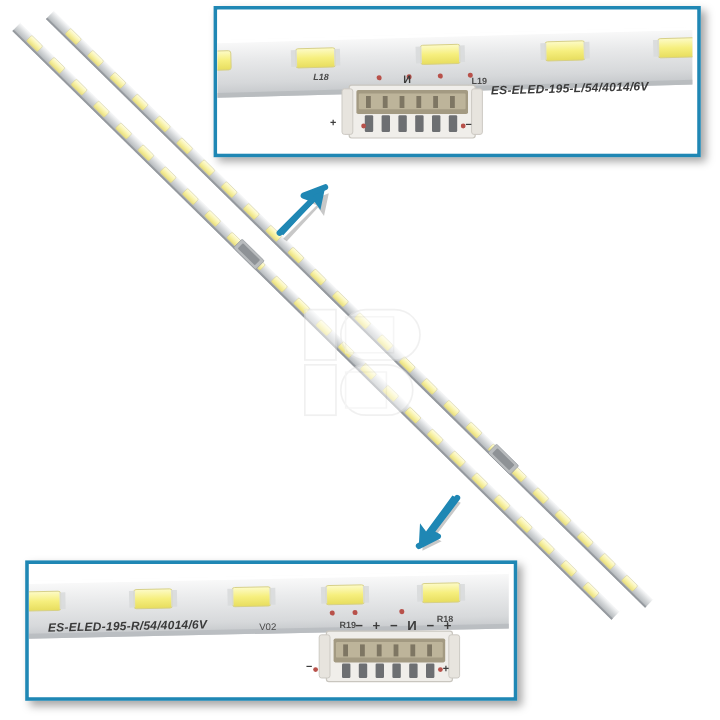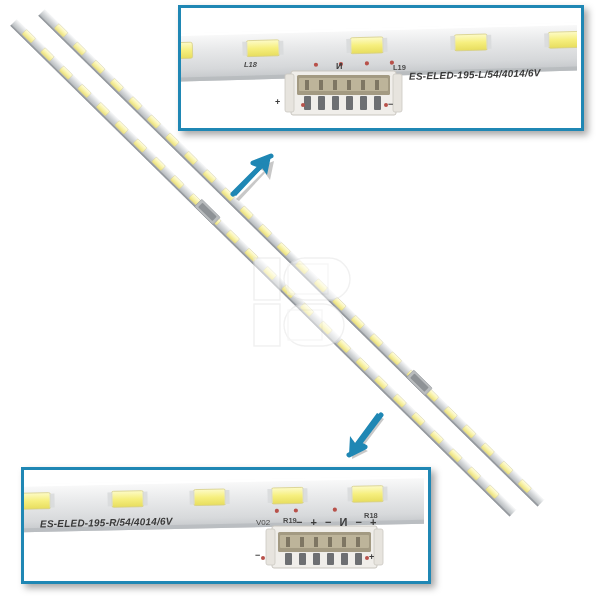--- a/index.html
+++ b/index.html
@@ -49,21 +49,21 @@
     white-space:nowrap;
     pointer-events:none;
   }
   .part-no{
     font-size:10px;font-weight:bold;font-style:italic;
     letter-spacing:.2px;color:#3a3a3a;
   }
   .led-ref{
     font-size:7.5px;font-weight:bold;color:#4a4a4a;
   }
-  .v-code{font-size:8px;font-weight:normal;color:#4a4a4a;margin-left:40px;}
+  .v-code{font-size:8px;font-weight:normal;color:#4a4a4a;}
   .polarity{
     font-size:11px;font-weight:bold;color:#3c3c3c;letter-spacing:2.5px;
   }
   .pm{font-size:9px;font-weight:bold;color:#3c3c3c;}
 </style>
 </head>
 <body>
 
 <div class="stage">
 
@@ -278,21 +278,21 @@
             <rect x="193" y="88" width="7" height="14" rx="1"></rect>
           </g>
           <rect x="104" y="66" width="9" height="38" rx="2" fill="#e7e4de" stroke="#cbc8c1" stroke-width=".8"></rect>
           <rect x="212" y="66" width="9" height="38" rx="2" fill="#e7e4de" stroke="#cbc8c1" stroke-width=".8"></rect>
           <circle cx="122" cy="97" r="2" fill="#b8514a"></circle>
           <circle cx="205" cy="97" r="2" fill="#b8514a"></circle>
         </g>
       </svg>
 
       <span class="lbl part-no" style="left:228px;top:61px;transform:rotate(-1.6deg);">ES-ELED-195-L/54/4014/6V</span>
-      <span class="lbl led-ref" style="left:63px;top:52px;font-style:italic;">L18</span>
+      <span class="lbl led-ref" style="left:80px;top:52px;font-style:italic;">L18</span>
       <span class="lbl led-ref" style="left:180px;top:55px;padding-left:32px;">L19</span>
       <span class="lbl polarity" style="left:155px;top:53px;font-size:9px;letter-spacing:0;">И</span>
       <span class="lbl pm" style="left:94px;top:89px;">+</span>
       <span class="lbl pm" style="left:207px;top:91px;">−</span>
     </div>
   </div>
 
   <div class="panel panel-bottom">
     <div class="panel-inner">
       <svg class="panel-svg" width="400" height="107" viewBox="0 0 400 107">

